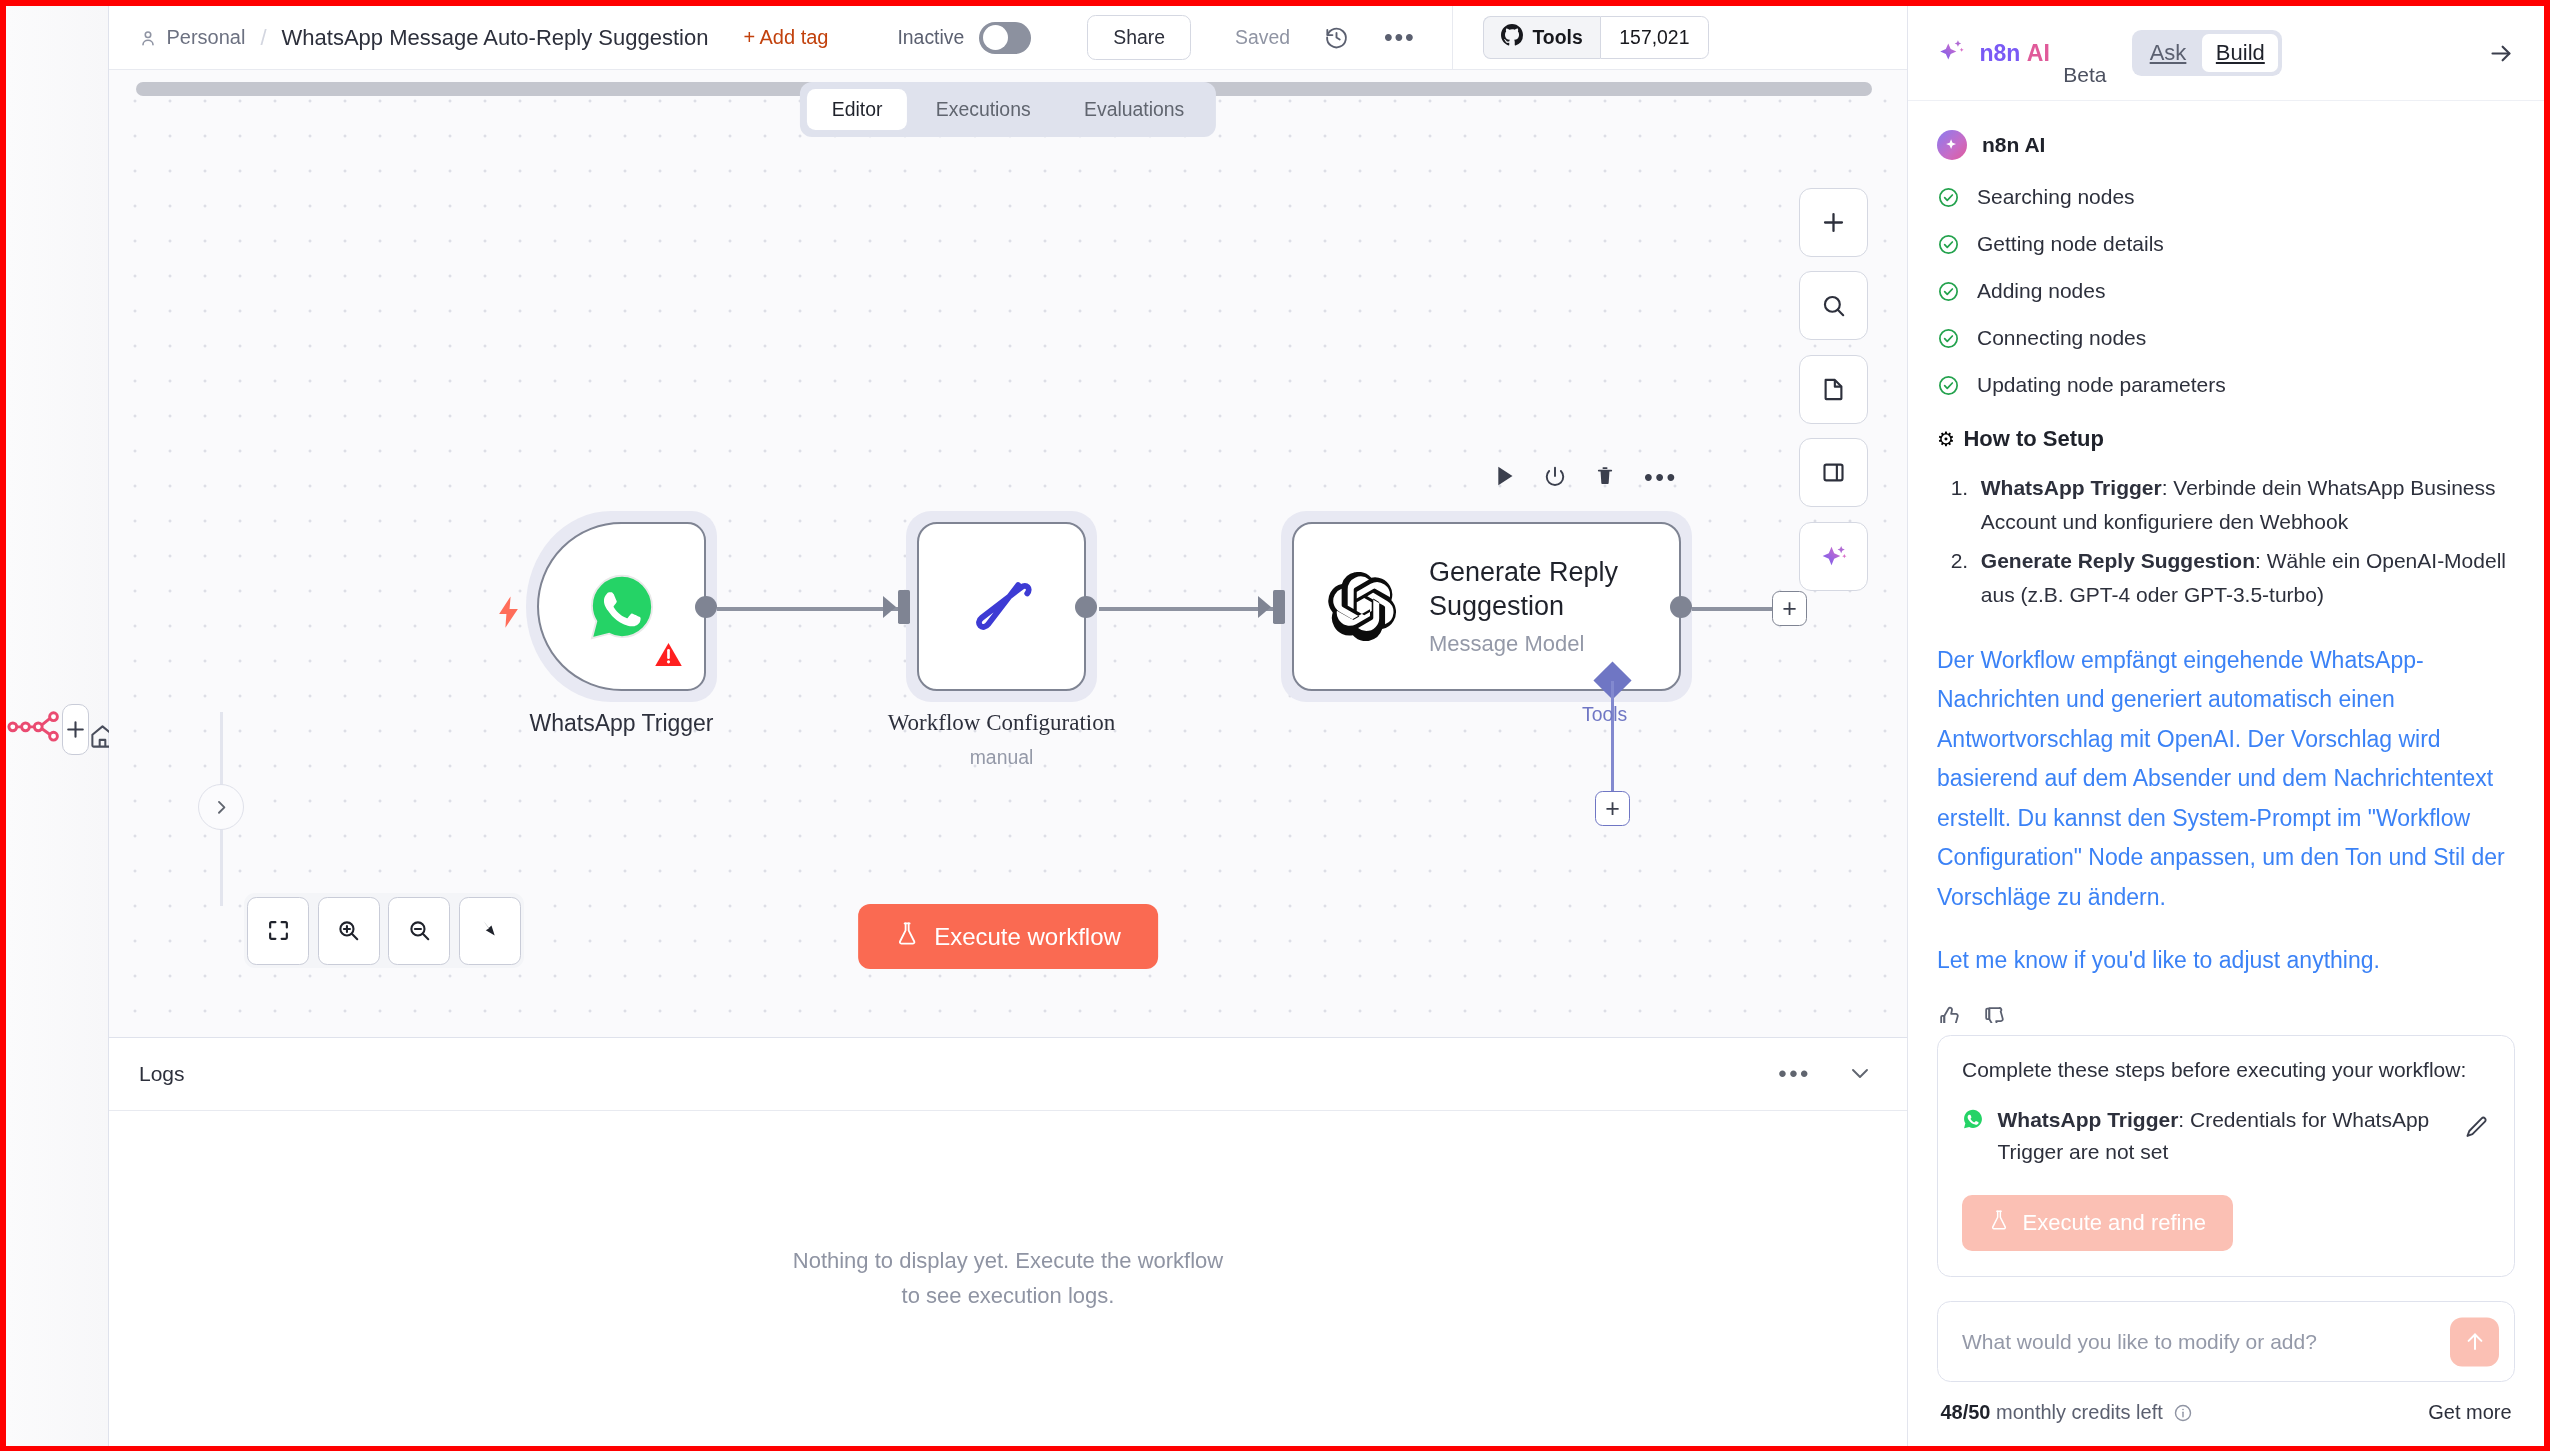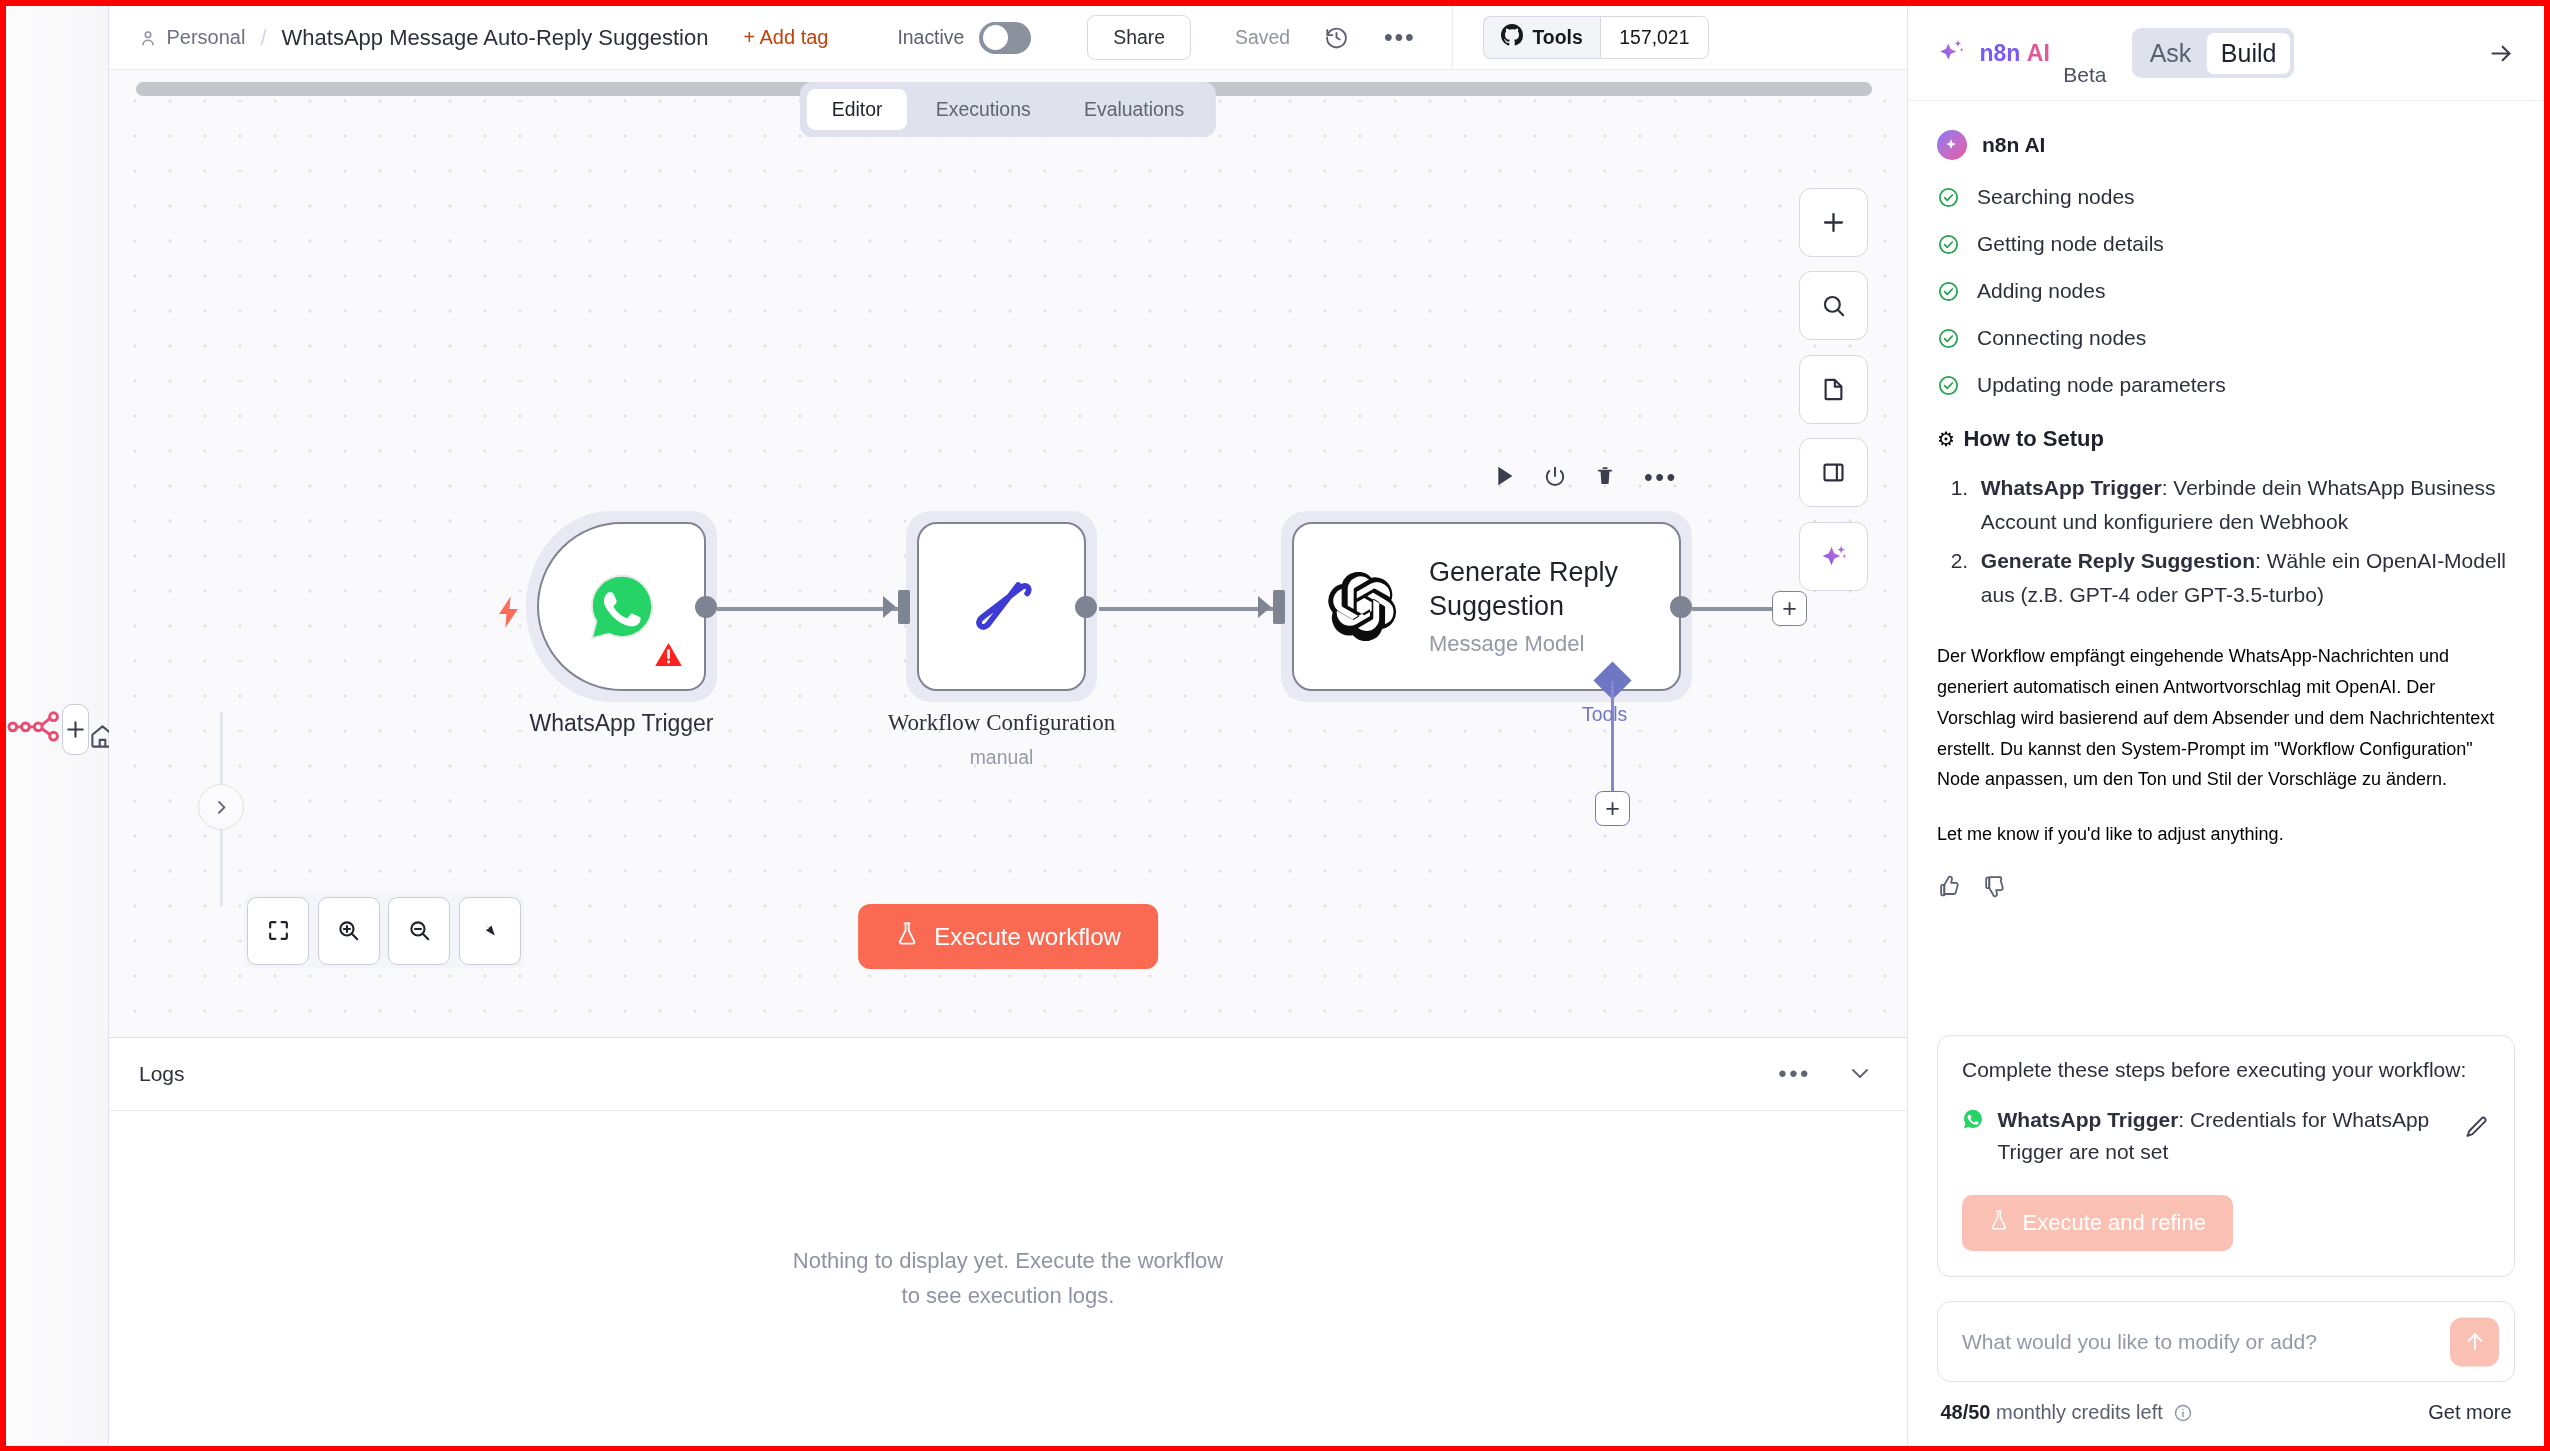--- a/index.html
+++ b/index.html
@@ -213,41 +213,41 @@
     height: 95px; flex: 0 0 95px; display: flex; align-items: center; gap: 13.5px;
     padding: 0 29px; border-bottom: 0.8px solid #eef0f5;
   }
   .ai-name { font-size: 23px; font-weight: bold; }
   .ai-name .n8n { color: #7a5af5; }
   .ai-name .ai { color: #e05a9a; }
   .ai-beta { font-size: 21px; color: #4c5160; margin-top: 44px; }
   .seg {
     display: flex; background: #dfe2ed; border-radius: 9.3px; padding: 4.2px; gap: 2.5px; margin-left: 12px;
   }
-  .seg-opt { padding: 6px 13.5px; font-size: 25px; color: #5b6070; border-radius: 6.8px; }
+  .seg-opt { padding: 6px 13.5px; font-size: 22px; color: #5b6070; border-radius: 6.8px; text-decoration: underline; }
   .seg-opt.active { background: #fff; color: #1f222b; }
   .ai-collapse { margin-left: auto; color: #3b3f4d; display: flex; }
 
   #ai-body { flex: 1 1 auto; overflow: hidden; padding: 29px 29px 0 29px; }
   .ai-agent-row { display: flex; align-items: center; gap: 15px; margin-bottom: 25px; }
   .agent-orb {
     width: 30px; height: 30px; border-radius: 50%;
     background: linear-gradient(135deg,#8a7bf0 0%, #c86cc6 60%, #e05a9a 100%);
     display: flex; align-items: center; justify-content: center; color: #fff; font-size: 16px;
   }
   .agent-name { font-size: 21px; color: #1f222b; font-weight: 600; }
   .step-row { display: flex; align-items: center; gap: 17px; margin-bottom: 23px; }
   .step-check { width: 23px; height: 23px; flex: 0 0 23px; }
   .step-text { font-size: 21px; color: #2d303c; }
   .howto-head { display: flex; align-items: center; gap: 8.5px; margin: 29px 0 18.6px; }
   .howto-title { font-size: 22px; font-weight: bold; color: #1f222b; }
   ol.howto { margin: 0 0 29px 37px; }
   ol.howto li { font-size: 21px; color: #2d303c; line-height: 1.62; margin-bottom: 5px; padding-left: 6.8px; }
   ol.howto li b { font-weight: bold; }
-  .para { font-size: 18px; color: #000000; line-height: 1.72; margin-bottom: 24px; }
+  .para { font-size: 23px; color: #3b82f6; line-height: 1.72; margin-bottom: 24px; }
   .rate-row { display: flex; gap: 20px; color: #5b6070; margin-top: 5px; }
 
   #ai-card {
     margin: 12px 29px 0; border: 0.8px solid #dfe2ed; border-radius: 13.5px;
     padding: 22px 24px 25px; background: #fff; position: relative;
   }
   .card-head { font-size: 21px; color: #2d303c; margin-bottom: 22px; }
   .card-item { display: flex; gap: 13.5px; align-items: flex-start; padding-right: 51px; }
   .wa-mini { width: 22px; height: 22px; flex: 0 0 22px; margin-top: 4.2px; }
   .card-item-text { font-size: 21px; color: #2d303c; line-height: 1.52; }

